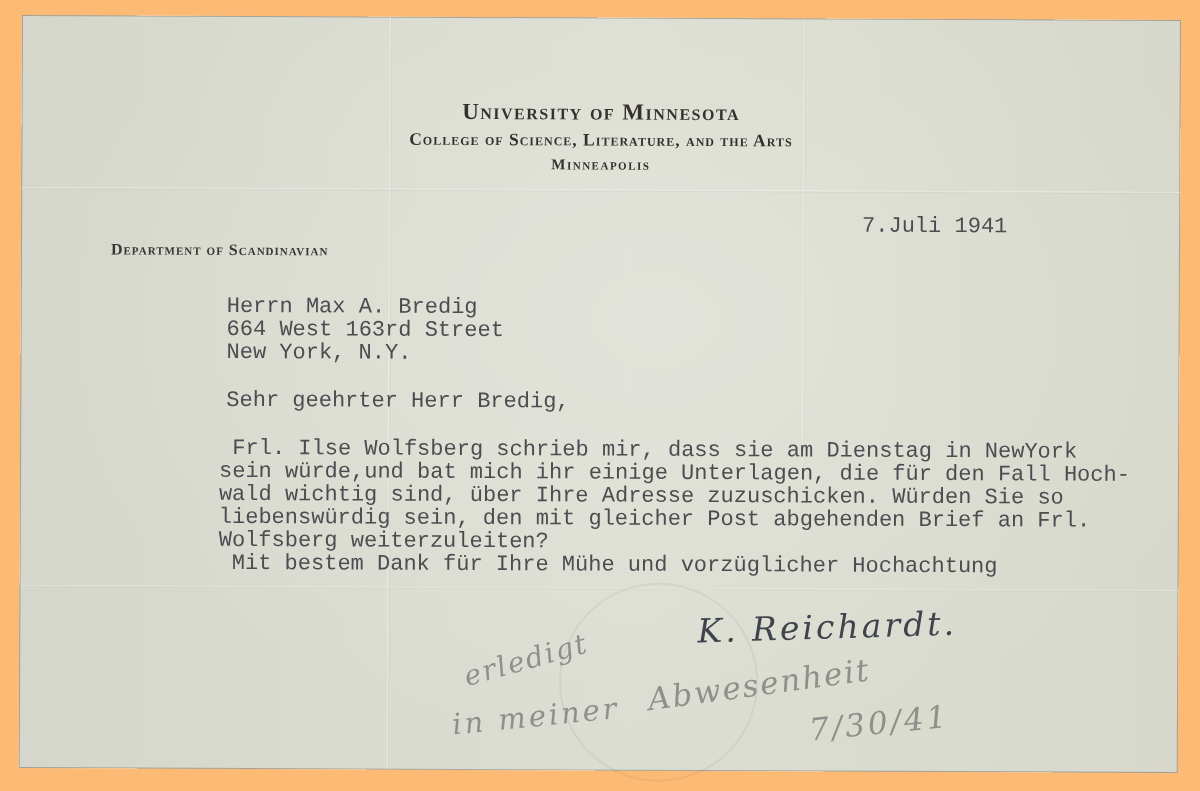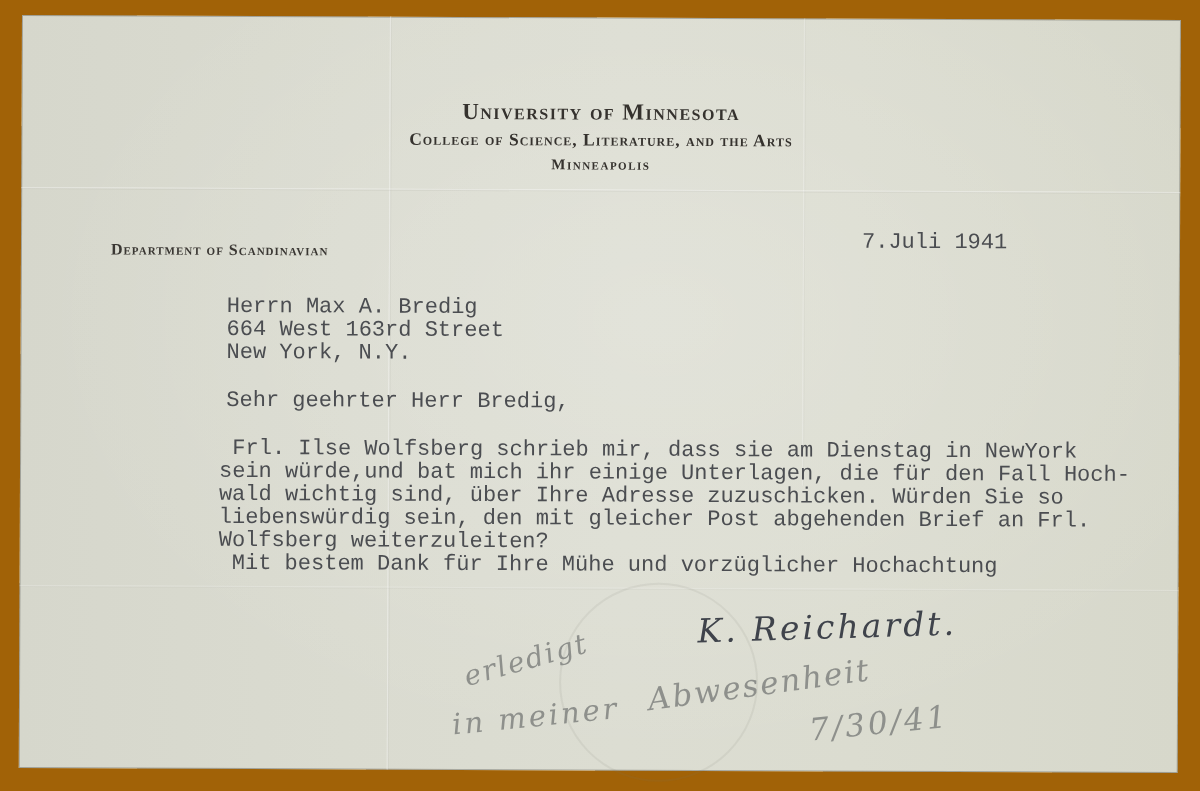--- a/index.html
+++ b/index.html
@@ -1,19 +1,19 @@
 <!DOCTYPE html>
 <html><head>
 <meta charset="utf-8">
 <style>
   html,body{margin:0;padding:0;}
   .stage{
     position:relative;
     width:1200px;height:791px;
-    background:#a16207;
+    background:#fdba74;
     overflow:hidden;
     font-family:"Liberation Serif", serif;
   }
   .paper{
     position:absolute;
     left:22px;top:15px;
     width:1159px;height:753px;
     background:
       radial-gradient(ellipse at 55% 40%, rgba(255,255,255,0.18), rgba(255,255,255,0) 70%),
       linear-gradient(90deg,#d6d7cc 0%,#dadbd0 28%,#dcddd2 52%,#dbdcd0 72%,#d7d8cb 100%);
@@ -44,21 +44,21 @@
     position:absolute;left:90px;top:225px;
     color:#3a3733;font-variant:small-caps;font-weight:bold;
     font-size:16px;letter-spacing:1px;
   }
   
   .tw{
     font-family:"Liberation Mono","DejaVu Sans Mono",monospace;
     font-size:22px;line-height:23px;color:#4b4d51;
     white-space:pre;
   }
-  .date{position:absolute;left:841px;top:212px;}
+  .date{position:absolute;left:841px;top:196px;}
   .address{position:absolute;left:206px;top:279px;line-height:22px;}
   .salutation{position:absolute;left:206px;top:373px;}
   .body-block{position:absolute;left:199px;top:421px;}
   
   .hand{
     position:absolute;
     font-family:"DejaVu Serif","Liberation Serif",serif;
     font-style:italic;
     white-space:nowrap;
   }

